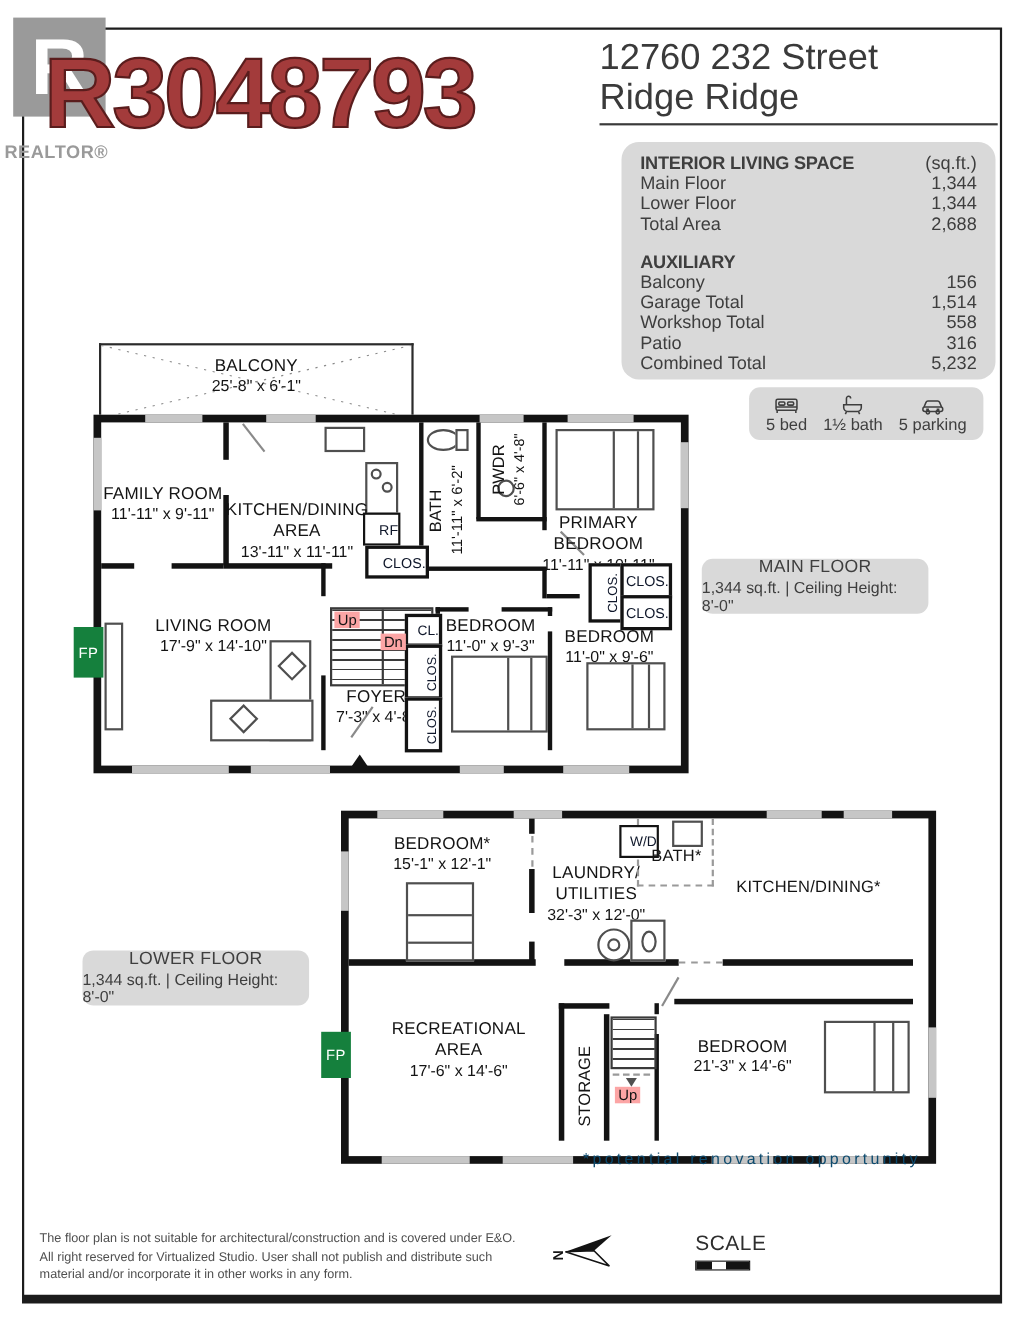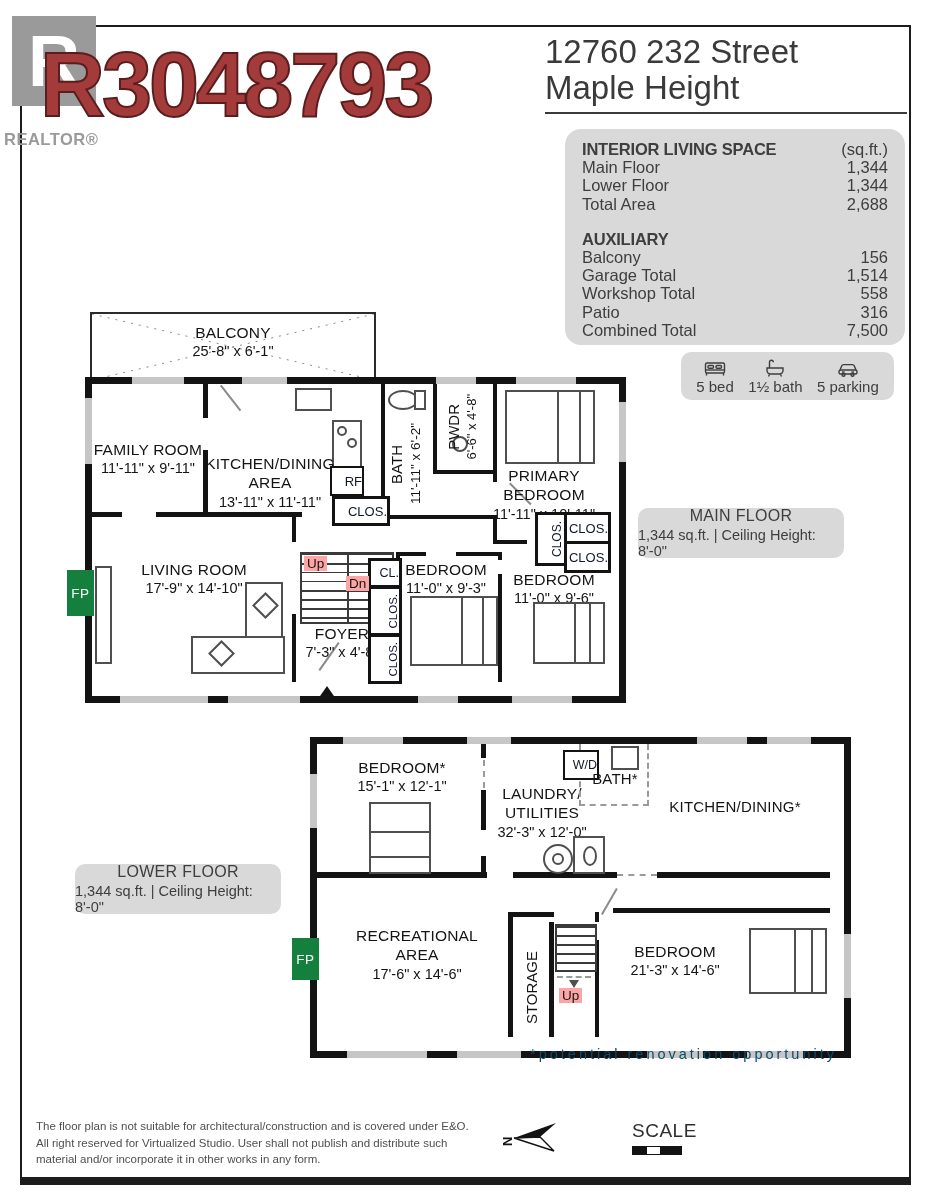--- a/index.html
+++ b/index.html
@@ -62,21 +62,21 @@
 <div id="page">
   <div id="frame"></div>
 
   <div id="logo-box">
       <span>R</span>
     </div>
   <div id="logo-word">REALTOR®</div>
   <div id="mls">R3048793</div>
   <div id="addr">
     <div>12760 232 Street</div>
-    <div>Maple Height</div>
+    <div>Ridge Ridge</div>
   </div>
   <div id="addr-rule"></div>
 
   <div id="panel">
     <div class="prow">
       <span class="ptitle">INTERIOR LIVING SPACE</span>
       <span>(sq.ft.)</span>
     </div>
     <div class="prow">
         <span>Main Floor</span>
@@ -105,21 +105,21 @@
     <div class="prow">
         <span>Workshop Total</span>
         <span>558</span>
       </div>
     <div class="prow">
         <span>Patio</span>
         <span>316</span>
       </div>
     <div class="prow">
         <span>Combined Total</span>
-        <span>7,500</span>
+        <span>5,232</span>
       </div>
   </div>
 
   <div id="features">
     <div class="feat">
       <svg width="26" height="20" viewBox="0 0 24 20" fill="none" stroke="#3e3e3e" stroke-width="1.4">
           <rect x="2.5" y="5" width="19" height="10" rx="1.5"></rect>
           <line x1="2.5" y1="12" x2="21.5" y2="12"></line>
           <rect x="5" y="7.5" width="5.5" height="2.8" rx="1"></rect>
           <rect x="13" y="7.5" width="5.5" height="2.8" rx="1"></rect>

